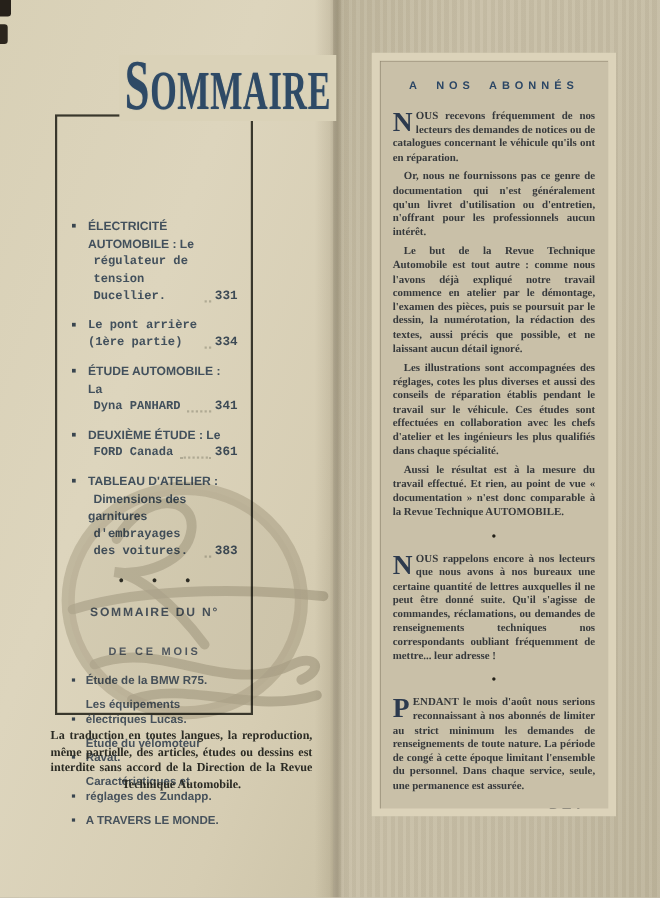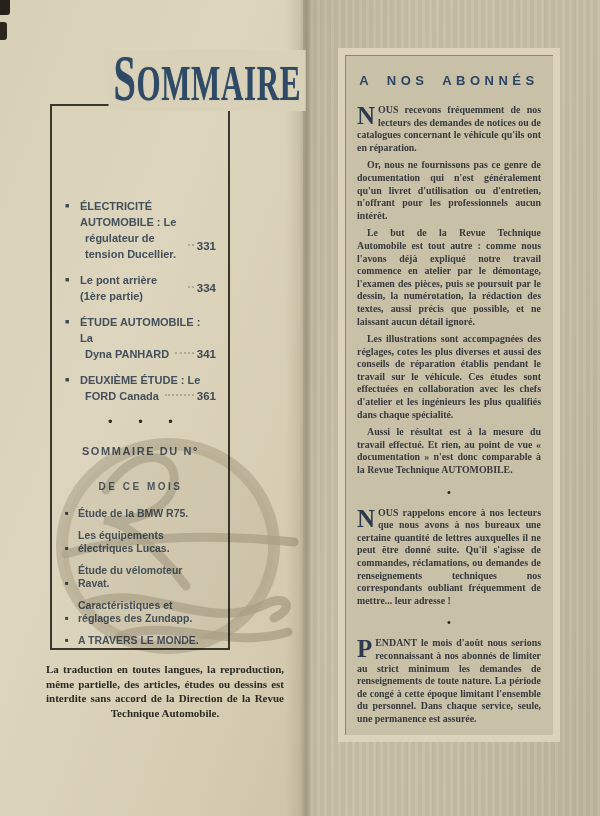--- a/index.html
+++ b/index.html
@@ -42,21 +42,21 @@
   .toc-box{
     position:absolute;left:50px;top:104px;width:180px;height:546px;z-index:3;
     box-sizing:border-box;border:2px solid #39372c;
     padding:92px 12px 0 13px;
   }
   .toc-item{display:flex;align-items:flex-start;margin-bottom:10px;
     font-weight:700;font-size:11px;line-height:16px;color:#42505c;}
   .toc-item .bullet{width:15px;flex:none;font-size:7px;line-height:16px;color:#39454f;}
   .toc-body{flex:1;min-width:0;}
   .cont{padding-left:5px;}
-  .toc-pgline{display:flex;align-items:center;}
+  .toc-pgline{display:flex;align-items:flex-end;font-family:Liberation Mono, monospace;}
   .leader{flex:1;margin:0 3px 3px 6px;border-bottom:2px dotted rgba(95,95,78,.35);min-width:6px;}
   .pg{flex:none;font-size:11.5px;color:#3d4a55;}
   .toc-dots{text-align:center;font-size:13px;letter-spacing:11px;color:#2e2e26;margin:10px 0 16px;padding-left:11px;}
   .sub-h{ text-align:center;color:#48525c;font-weight:700;}
   .sub-h .h1{font-size:11px;letter-spacing:1.6px;margin-bottom:24px;}
   .sub-h .h2{font-size:10px;letter-spacing:.2px;white-space:nowrap;margin:0 -10px 7px;}
   .sub-h .h3{font-size:10px;letter-spacing:2.5px;color:#515a63;text-align:center;}
   .moto-list{margin-top:15px;}
   .moto-item{display:flex;align-items:flex-end;margin-bottom:9px;
     font-weight:700;font-size:10.5px;line-height:13px;color:#47525c;}
@@ -75,21 +75,21 @@
 
   
   .panel{
     position:absolute;left:338px;top:48px;width:222px;height:694px;z-index:3;
     box-sizing:border-box;background:#c9c0a8;
     border:7px solid #dcd3ba;
     box-shadow:inset 1px 1px 0 rgba(70,60,42,.45);
     padding:10px 12px 6px;overflow:hidden;
   }
   .panel-title{
-    text-align:center;font-weight:700;font-size:13px;color:#2b4665;
+    text-align:center;font-weight:700;font-size:10px;color:#2b4665;
     letter-spacing:4.5px;word-spacing:6px;margin:8px 0 16px;white-space:nowrap;
   }
   .para{
     font-family:"Liberation Serif",serif;font-weight:700;
     font-size:9.9px;line-height:12.6px;color:#36393c;
     text-align:justify;margin:0 0 5px;
   }
   .para.indent{text-indent:10px;}
   .dropcap{
     float:left;font-family:"Liberation Serif",serif;font-weight:700;
@@ -158,20 +158,32 @@
       <div class="toc-body">
         <span class="toc-line">DEUXIÈME ÉTUDE : Le</span>
         <div class="toc-pgline">
           <span class="cont">FORD Canada</span>
           <span class="leader"></span>
           <span class="pg">361</span>
         </div>
       </div>
     </div>
 
+    <div class="toc-item">
+      <span class="bullet">■</span>
+      <div class="toc-body">
+        <span class="toc-line">TABLEAU D'ATELIER :</span>
+        <span class="toc-line cont">Dimensions des garnitures</span>
+        <div class="toc-pgline">
+          <span class="cont">d'embrayages des voitures.</span>
+          <span class="leader"></span>
+          <span class="pg">383</span>
+        </div>
+      </div>
+    </div>
 
     <div class="toc-dots">• • •</div>
 
     <div class="sub-h">
       <div class="h1">SOMMAIRE DU N°</div>
       <div class="h3">DE CE MOIS</div>
     </div>
 
     <div class="moto-list">
       <div class="moto-item">

